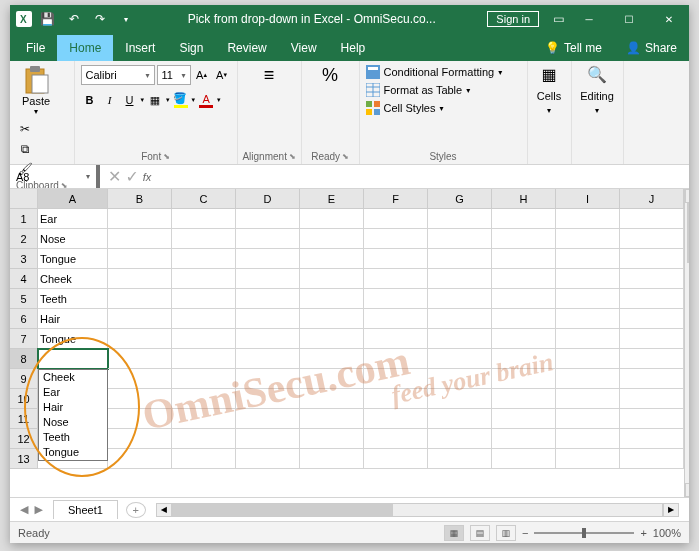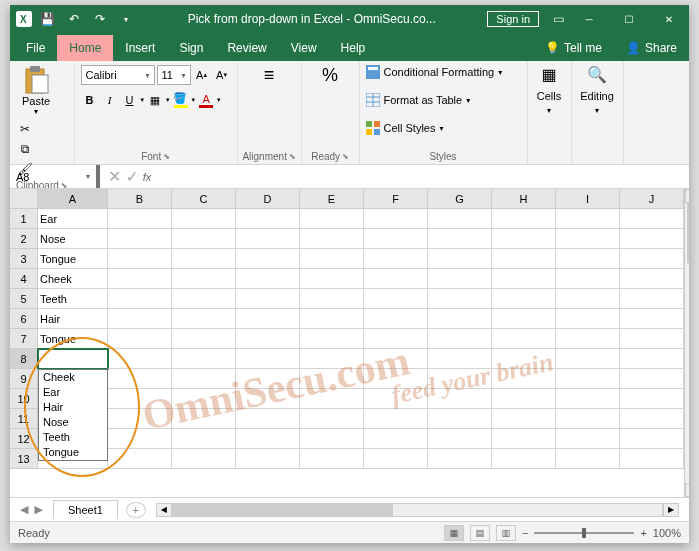--- a/index.html
+++ b/index.html
@@ -12,21 +12,21 @@
 .tb-icon { width: 16px; height: 16px; background: #fff; color: #217346; display: flex; align-items: center; justify-content: center; font-size: 10px; font-weight: bold; border-radius: 2px; }
 .tb-qa { width: 20px; height: 20px; display: flex; align-items: center; justify-content: center; cursor: pointer; }
 .tb-title { flex: 1; text-align: center; }
 .tb-signin { border: 1px solid #fff; padding: 1px 8px; font-size: 11px; margin-right: 10px; cursor: pointer; }
 .tb-winbtns { display: flex; }
 .tb-winbtn { width: 40px; height: 28px; display: flex; align-items: center; justify-content: center; cursor: pointer; font-size: 10px; }
 
 
 .ribbon-tabs { height: 28px; background: #217346; display: flex; align-items: flex-end; padding-left: 4px; color: #fff; font-size: 12px; }
 .rtab { padding: 6px 12px; cursor: pointer; }
-.rtab.active { background: #fca5a5; color: #217346; }
+.rtab.active { background: #7dd3fc; color: #217346; }
 .rtab-right { margin-left: auto; display: flex; }
 .rtab-right .rtab { display: flex; align-items: center; gap: 4px; }
 
 
 .ribbon { height: 104px; background: #f3f3f3; border-bottom: 1px solid #d4d4d4; display: flex; }
 .rgroup { border-right: 1px solid #e1e1e1; display: flex; flex-direction: column; padding: 4px 6px 2px; }
 .rgroup-body { flex: 1; display: flex; align-items: center; gap: 4px; }
 .rgroup-label { font-size: 10px; color: #666; text-align: center; padding-top: 2px; display: flex; align-items: center; justify-content: center; gap: 2px; }
 .corner-expand { font-size: 8px; color: #888; }
 
@@ -50,21 +50,21 @@
 .btn-i { font-style: italic; font-family: 'Times New Roman'; }
 .btn-u { text-decoration: underline; }
 .color-bar { width: 14px; height: 3px; }
 
 
 .simple-g .rgroup-body { flex-direction: column; }
 .simple-big { font-size: 18px; margin-bottom: 2px; }
 .simple-txt { font-size: 11px; }
 
 
-.styles-g .rgroup-body { flex-direction: column; align-items: flex-start; gap: 14px; }
+.styles-g .rgroup-body { flex-direction: column; align-items: flex-start; gap: 4px; }
 .style-item { display: flex; align-items: center; gap: 4px; font-size: 11px; cursor: pointer; }
 .style-ic { width: 14px; height: 14px; }
 
 
 .vert-g { flex-direction: column; align-items: center; }
 .vert-g .big-ic { font-size: 16px; margin-bottom: 2px; }
 
 
 .formula-row { height: 24px; display: flex; align-items: stretch; border-bottom: 1px solid #d4d4d4; }
 .name-box { width: 90px; border-right: 4px solid #737373; display: flex; align-items: center; padding: 0 6px; font-size: 11px; }

